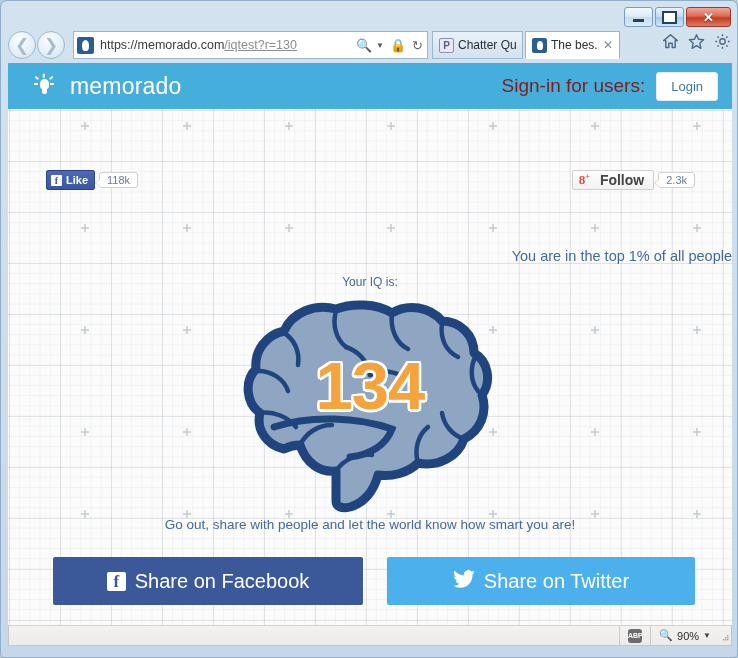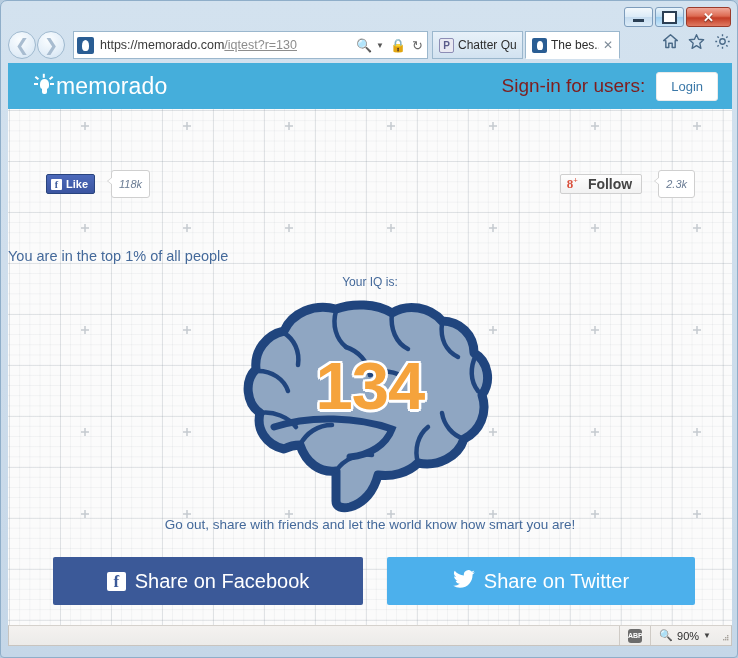--- a/index.html
+++ b/index.html
@@ -137,21 +137,21 @@
   }
 
   
   #siteheader {
     position: relative;
     height: 46px; width: 100%;
     background: #45aedb;
     display:flex; align-items:center;
     padding: 0 14px 0 26px;
   }
-  #logo { display:flex; align-items:center; gap:2px; }
+  #logo { display:flex; align-items:center; gap:16px; }
   #logo .logotext {
     color:#fff; font-size: 23px; letter-spacing:.2px;
   }
   .bulbicon { width:20px; height:22px; position:relative; }
   .bulbicon .glass {
     position:absolute; left:6px; top:4px; width:9px; height:10px;
     background:#fff; border-radius:50% 50% 35% 35%;
   }
   .bulbicon .base {
     position:absolute; left:8px; top:13px; width:5px; height:6px;
@@ -201,25 +201,25 @@
     height:20px; display:flex; align-items:center; gap:4px;
     padding: 0 6px 0 4px;
   }
   .fb-btn .fbf {
     width:11px;height:11px;background:#fff;border-radius:1px;
     color:#3b5998; font-size:10px; font-weight:bold; line-height:11px;
     text-align:center; font-family:"Liberation Serif",serif;
   }
   .fb-btn .txt { color:#fff; font-size:11px; font-weight:bold; }
   .bubble {
-    margin-left:16px; position:relative;
-    height:28px; min-width:34px; padding:0 7px;
+    margin-left:4px; position:relative;
+    height:16px; min-width:34px; padding:0 7px;
     background:#fff; border:1px solid #cfcfcf; border-radius:3px;
     display:flex; align-items:center; justify-content:center;
-    font-size:11px; color:#6a7c94;font-style:italic;
+    font-size:11px; color:#6a7c94;
   }
   .bubble::before {
     content:""; position:absolute; left:-5px; top:6px;
     width:0;height:0;border-top:4px solid transparent;border-bottom:4px solid transparent;
     border-right:5px solid #cfcfcf;
   }
   .bubble::after {
     content:""; position:absolute; left:-4px; top:6px;
     width:0;height:0;border-top:4px solid transparent;border-bottom:4px solid transparent;
     border-right:5px solid #fff;
@@ -239,21 +239,21 @@
   
   #welldone {
     position:absolute; top: 84px; left:0; width:100%;
     text-align:center;
     font-size: 41px; font-weight:400;
     color: #3f6691;
     letter-spacing: .2px;
   }
   #subtitle {
     position:absolute; top: 139px; left:0; width:100%;
-    text-align:left; font-size: 14.5px; color:#44699a;
+    text-align:right; font-size: 14.5px; color:#44699a;
   }
   #iqlabel {
     position:absolute; top: 166px; left:0; width:100%;
     text-align:center; font-size: 12px; color:#44699a;
   }
 
   
   #brainwrap {
     position:absolute; top: 186px; left: 50%;
     transform: translateX(-50%);
@@ -518,21 +518,21 @@
             <path d="M20 118 C34 116 48 122 56 132"></path>
             <path d="M106 52 C118 56 128 66 130 80"></path>
             <path d="M130 80 C142 74 156 76 166 84"></path>
           </g>
 
           <path d="M34 132 C70 120 118 122 152 134 C146 150 130 160 110 162" fill="none" stroke="#20457e" stroke-width="7" stroke-linecap="round"></path>
         </svg>
         <div id="iqnumber">134</div>
       </div>
 
-      <div id="shareline">Go out, share with friends and let the world know how smart you are!</div>
+      <div id="shareline">Go out, share with people and let the world know how smart you are!</div>
 
       <div class="sharebtn" id="fbshare">
         <span class="fbglyph">f</span>
         <span>Share on Facebook</span>
       </div>
 
       <div class="sharebtn" id="twshare">
         <span>
           <svg width="22" height="18" viewBox="0 0 24 20">
             <path fill="#fff" d="M24 2.4c-.9.4-1.8.7-2.8.8 1-.6 1.8-1.6 2.2-2.7-1 .6-2 1-3.1 1.2A4.9 4.9 0 0 0 11.8 5c0 .4 0 .8.1 1.1A14 14 0 0 1 1.7.9 4.9 4.9 0 0 0 3.2 7.5c-.8 0-1.6-.2-2.2-.6v.1c0 2.4 1.7 4.4 3.9 4.8-.4.1-.9.2-1.3.2-.3 0-.6 0-.9-.1.6 2 2.4 3.4 4.6 3.4A9.9 9.9 0 0 1 0 17.5a14 14 0 0 0 7.5 2.2c9.1 0 14-7.5 14-14v-.7c1-.7 1.8-1.6 2.5-2.6z"></path>

